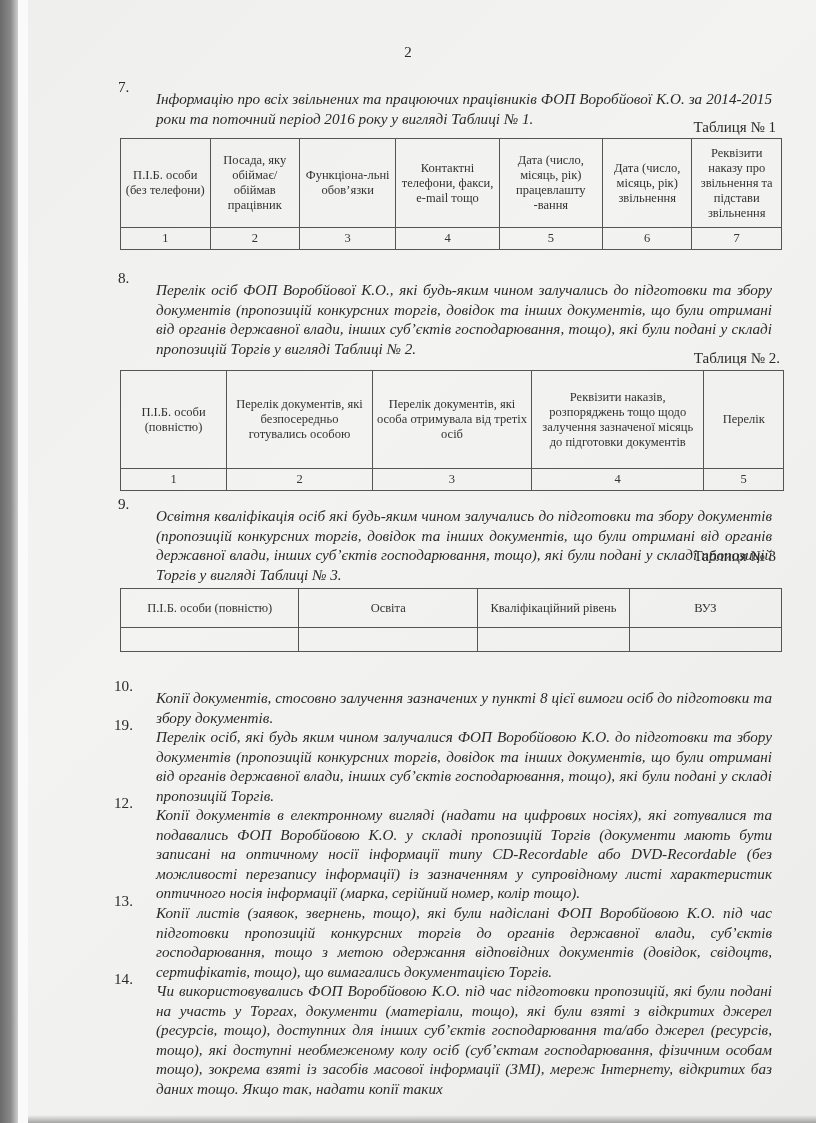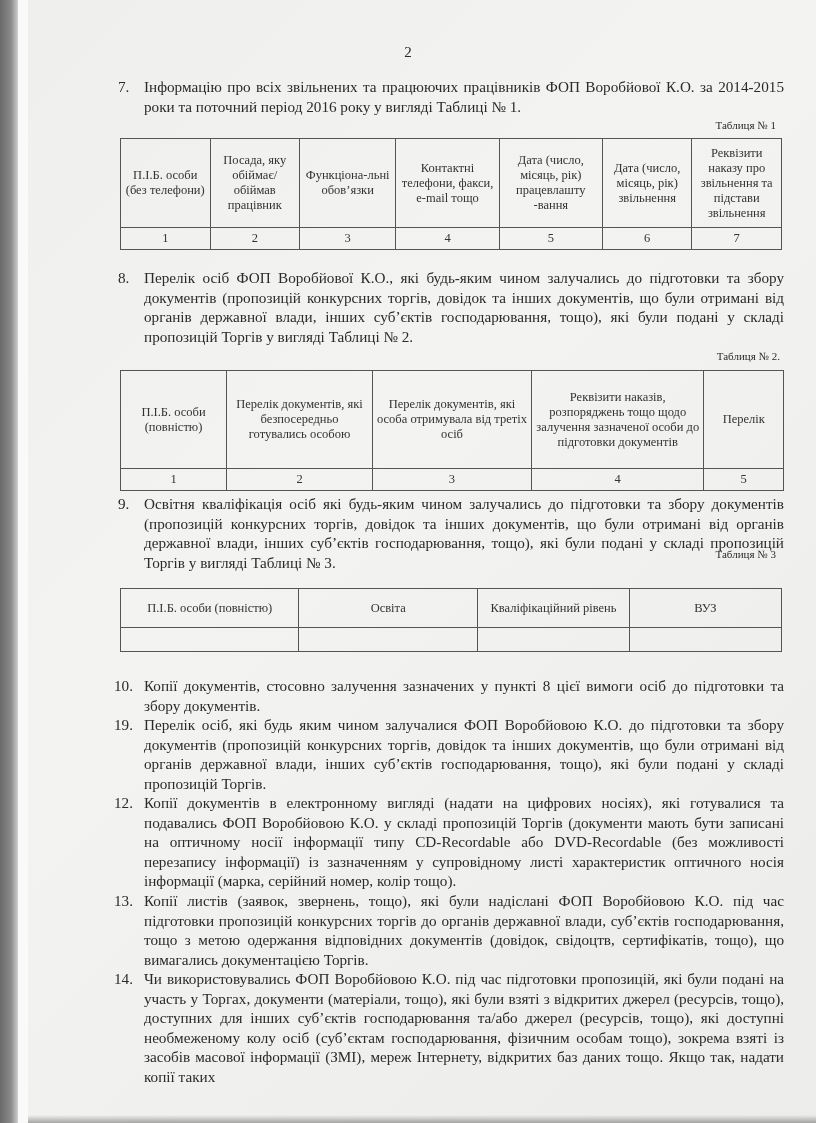--- a/index.html
+++ b/index.html
@@ -31,23 +31,23 @@
       font-size: 15px;
     }
     .item {
       position: absolute; left: 144px; width: 640px;
       font-size: 15.2px; line-height: 19.5px; text-align: justify;
     }
     .item .num {
       position: absolute; left: -26px; top: 0;
     }
     .item.two-digit .num { left: -30px; }
-    .item p { margin: 0; }
+    .item p { margin: 12px; font-style: italic; }
     .table-caption {
-      position: absolute; right: 40px; font-size: 11px;
+      position: absolute; right: 40px; font-size: 15px;
     }
     table {
       position: absolute; border-collapse: collapse;
       font-size: 12.5px; line-height: 15px; color: #333;
     }
     td, th {
       border: 1px solid #555; text-align: center; vertical-align: middle;
       font-weight: normal; padding: 2px 3px;
     }
     #t1 { left: 120px; top: 138px; width: 662px; }
@@ -106,21 +106,21 @@
   <p>Перелік осіб ФОП Воробйової К.О., які будь-яким чином залучались до підготовки та збору документів (пропозицій конкурсних торгів, довідок та інших документів, що були отримані від органів державної влади, інших суб’єктів господарювання, тощо), які були подані у складі пропозицій Торгів у вигляді Таблиці № 2.</p>
 </div>
 <div class="table-caption" style="top:350px; right:36px;margin-left:20px;">Таблиця № 2.</div>
 
 <table id="t2">
   <thead>
     <tr>
       <th style="width:16%">П.І.Б. особи (повністю)</th>
       <th style="width:22%">Перелік документів, які безпосередньо готувались особою</th>
       <th style="width:24%">Перелік документів, які особа отримувала від третіх осіб</th>
-      <th style="width:26%">Реквізити наказів, розпоряджень тощо щодо залучення зазначеної особи до підготовки документів</th>
+      <th style="width:26%">Реквізити наказів, розпоряджень тощо щодо залучення зазначеної місяць до підготовки документів</th>
       <th style="width:12%">Перелік</th>
     </tr>
   </thead>
   <tbody>
     <tr>
       <td>1</td>
       <td>2</td>
       <td>3</td>
       <td>4</td>
       <td>5</td>

